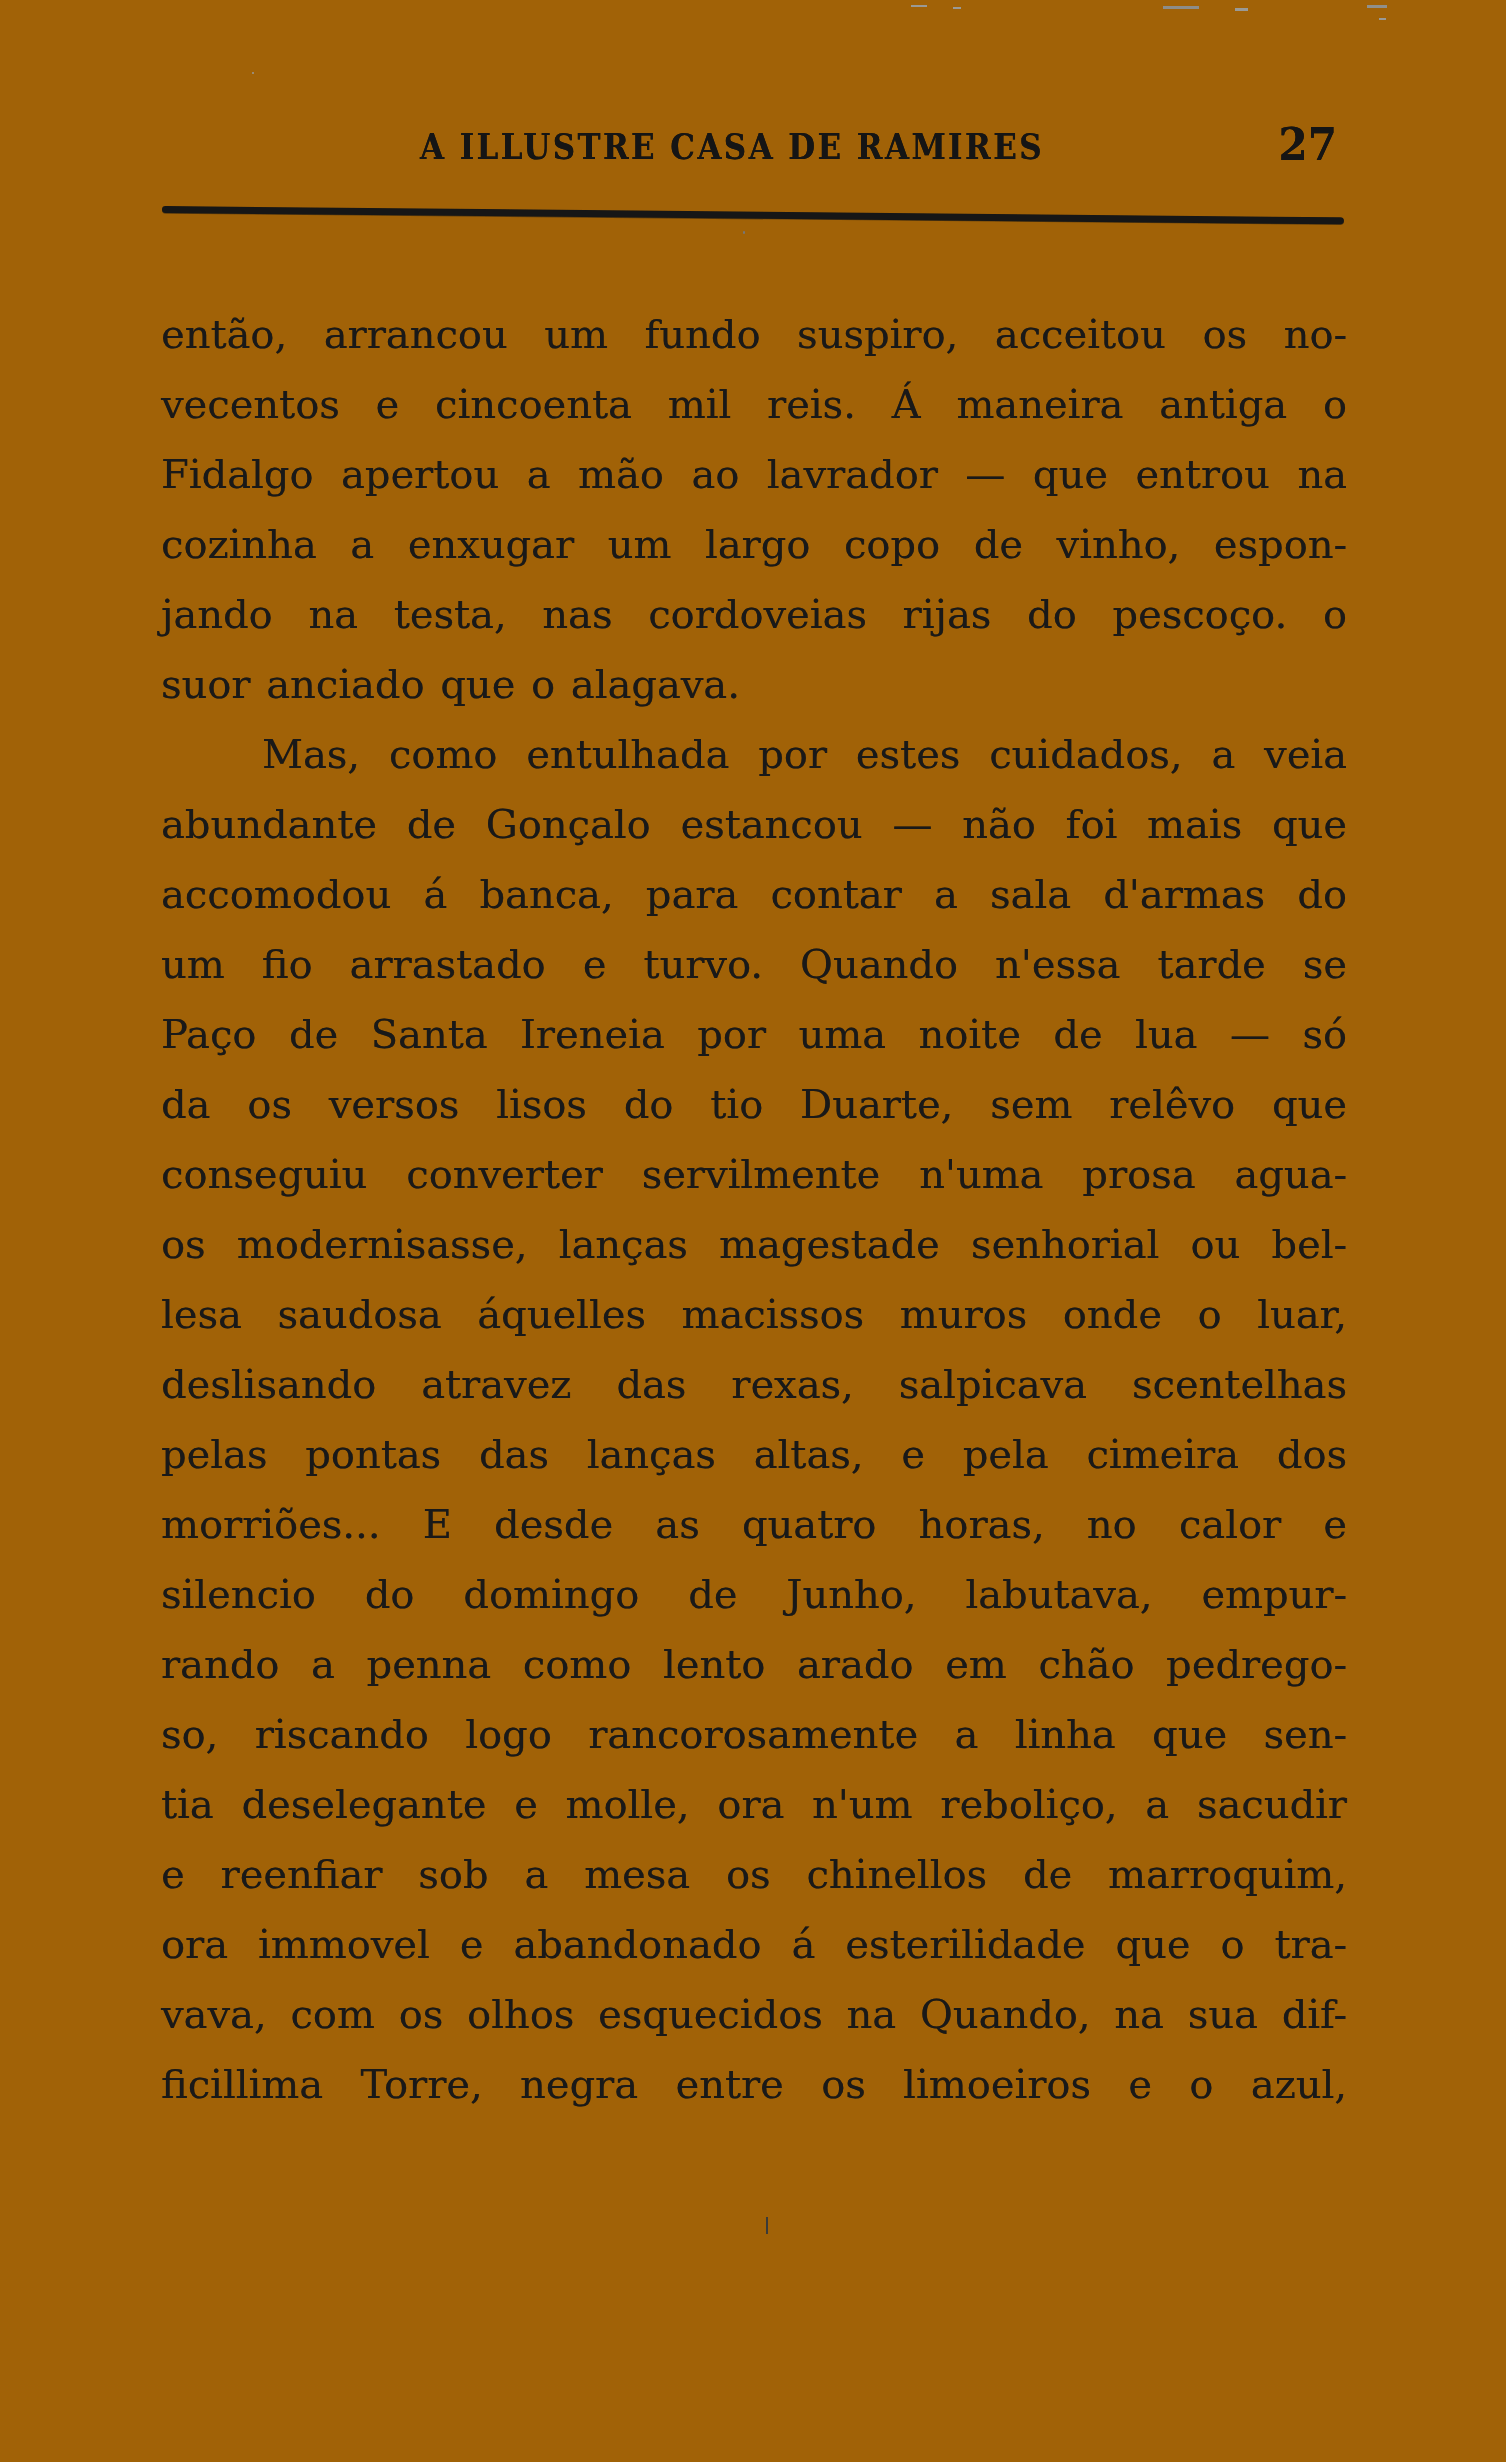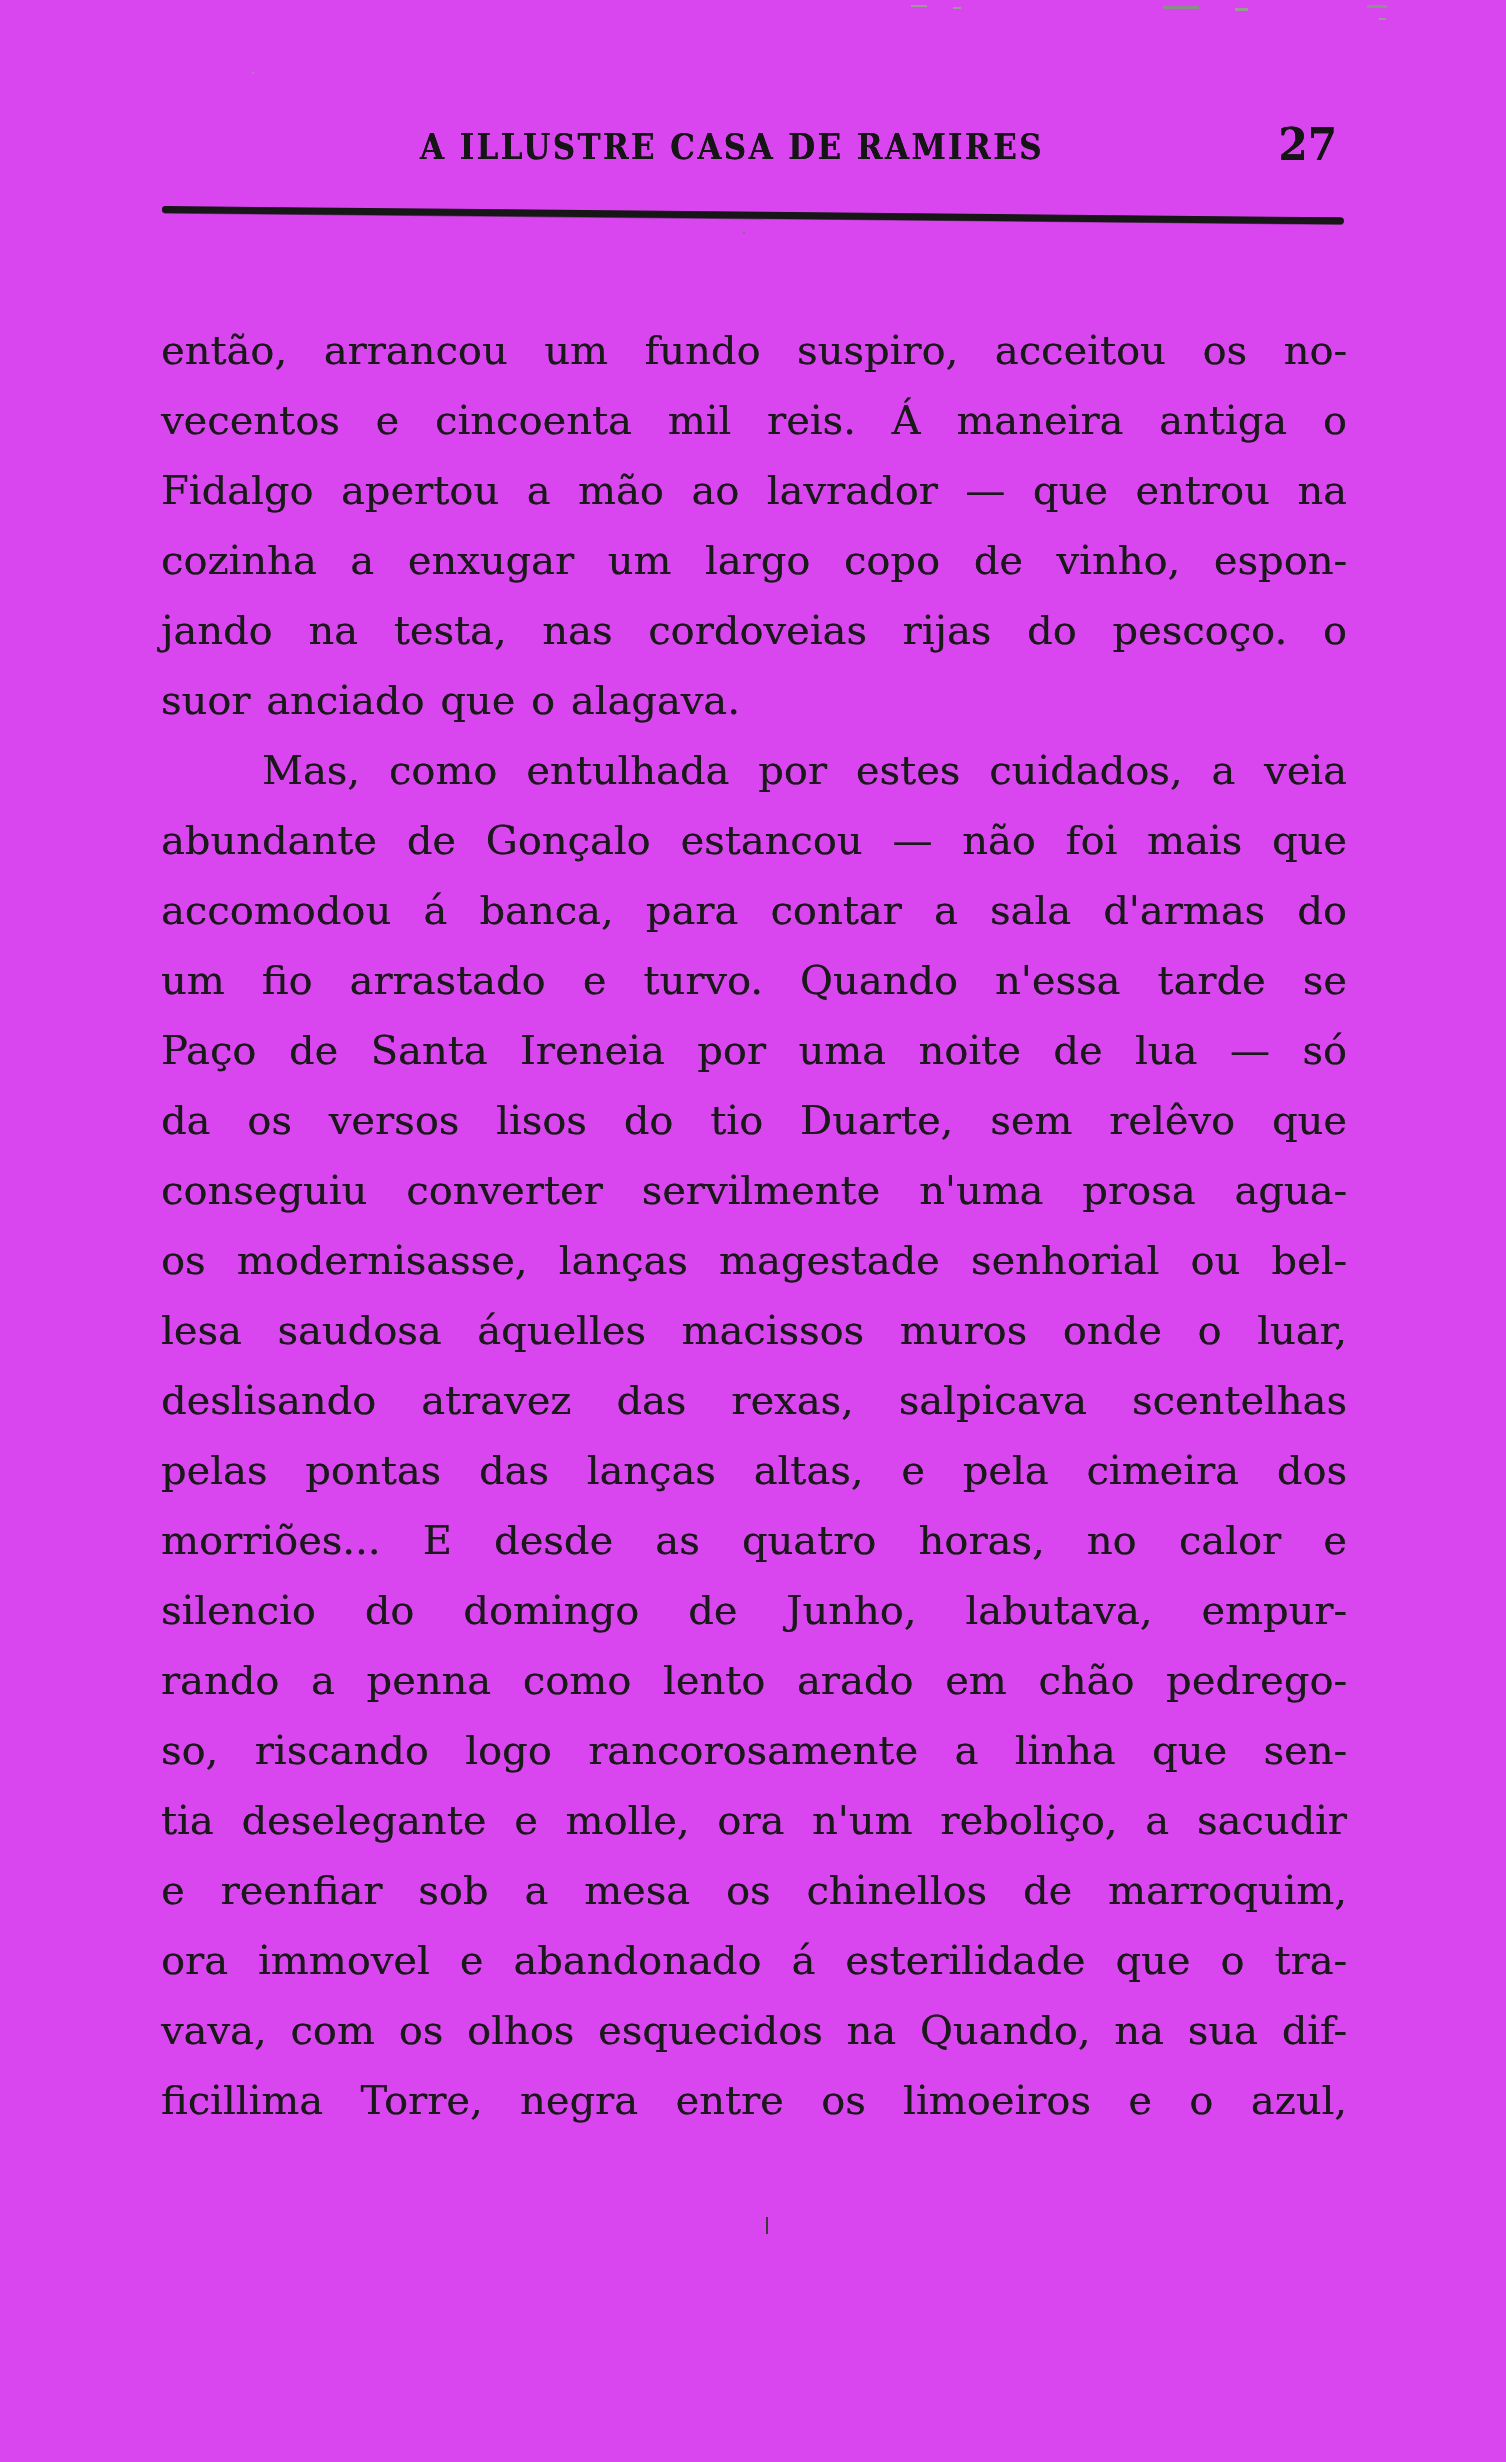--- a/index.html
+++ b/index.html
@@ -5,21 +5,21 @@
   html, body {
     margin: 0;
     padding: 0;
     background: #e8e8e6;
   }
   .page {
     position: relative;
     width: 1506px;
     height: 2462px;
     margin: 0 auto;
-    background: #d946ef;
+    background: #a16207;
     overflow: hidden;
     font-family: "DejaVu Serif", "Liberation Serif", serif;
     color: #1a1a1a;
   }
 
   
   .running-header {
     position: absolute;
     top: 0; left: 0; right: 0;
     height: 0;
@@ -61,21 +61,21 @@
     background: #161616;
     border-radius: 3.6px;
     transform: rotate(0.55deg);
     transform-origin: 0 50%;
     box-shadow: 0 0.6px 0.6px rgba(20,20,20,0.45);
   }
 
   
   .page-text {
     position: absolute;
-    top: 315px;
+    top: 299px;
     left: 161px;
     width: 1186px;
     font-size: 40px;
     line-height: 70px;
     word-spacing: 3px;
     color: #191919;
     text-shadow: 0.2px 0.4px 0.4px rgba(10,10,10,0.55);
   }
   .paragraph { margin: 0; }
   .text-line {

